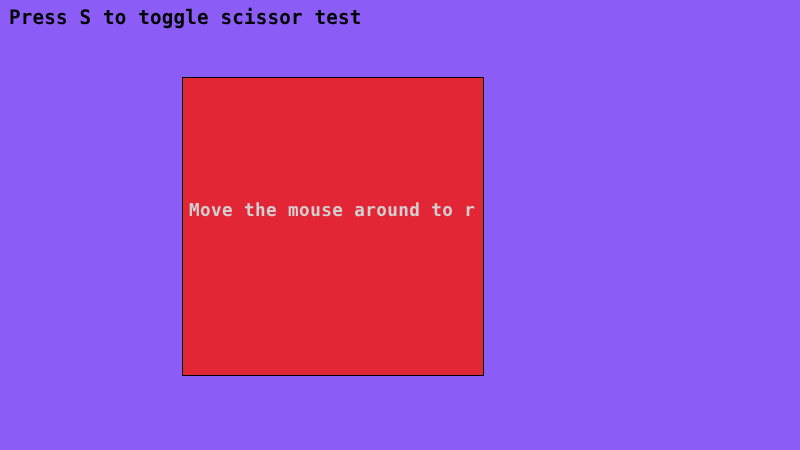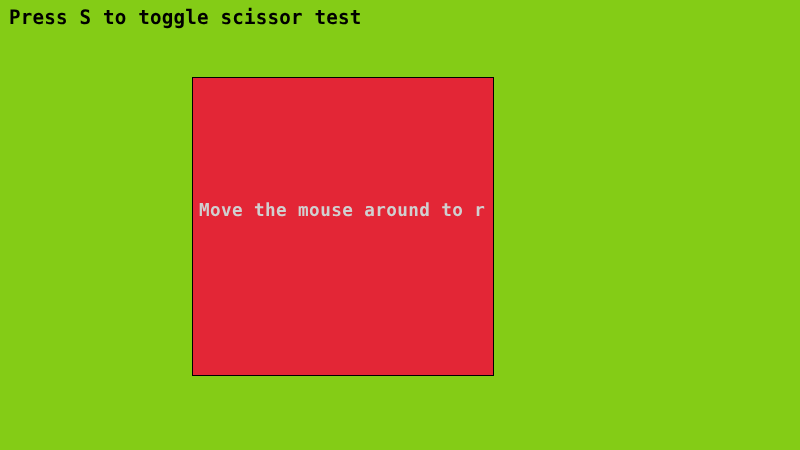--- a/index.html
+++ b/index.html
@@ -11,21 +11,21 @@
     width: 800px;
     height: 450px;
     overflow: hidden;
     font-family: "DejaVu Sans Mono", "Liberation Mono", monospace;
   }
 
   #app {
     position: relative;
     width: 800px;
     height: 450px;
-    background: #84cc16;
+    background: #8b5cf6;
     overflow: hidden;
   }
 
   
   .pixelfont {
     font-family: "DejaVu Sans Mono", "Liberation Mono", monospace;
     font-weight: 700;
     letter-spacing: 0.5px;
     -webkit-font-smoothing: none;
     font-smooth: never;
@@ -42,21 +42,21 @@
     line-height: 24px;
     color: #000000;
     letter-spacing: 0.2px;
     transform: scaleX(0.96);
     transform-origin: left top;
   }
 
   
   #scissor-box {
     position: absolute;
-    left: 192px;
+    left: 182px;
     top: 77px;
     width: 300px;
     height: 297px;
     background: #e32636;
     border: 1px solid #000000;
     box-sizing: content-box;
     overflow: hidden;           
   }
 
   

